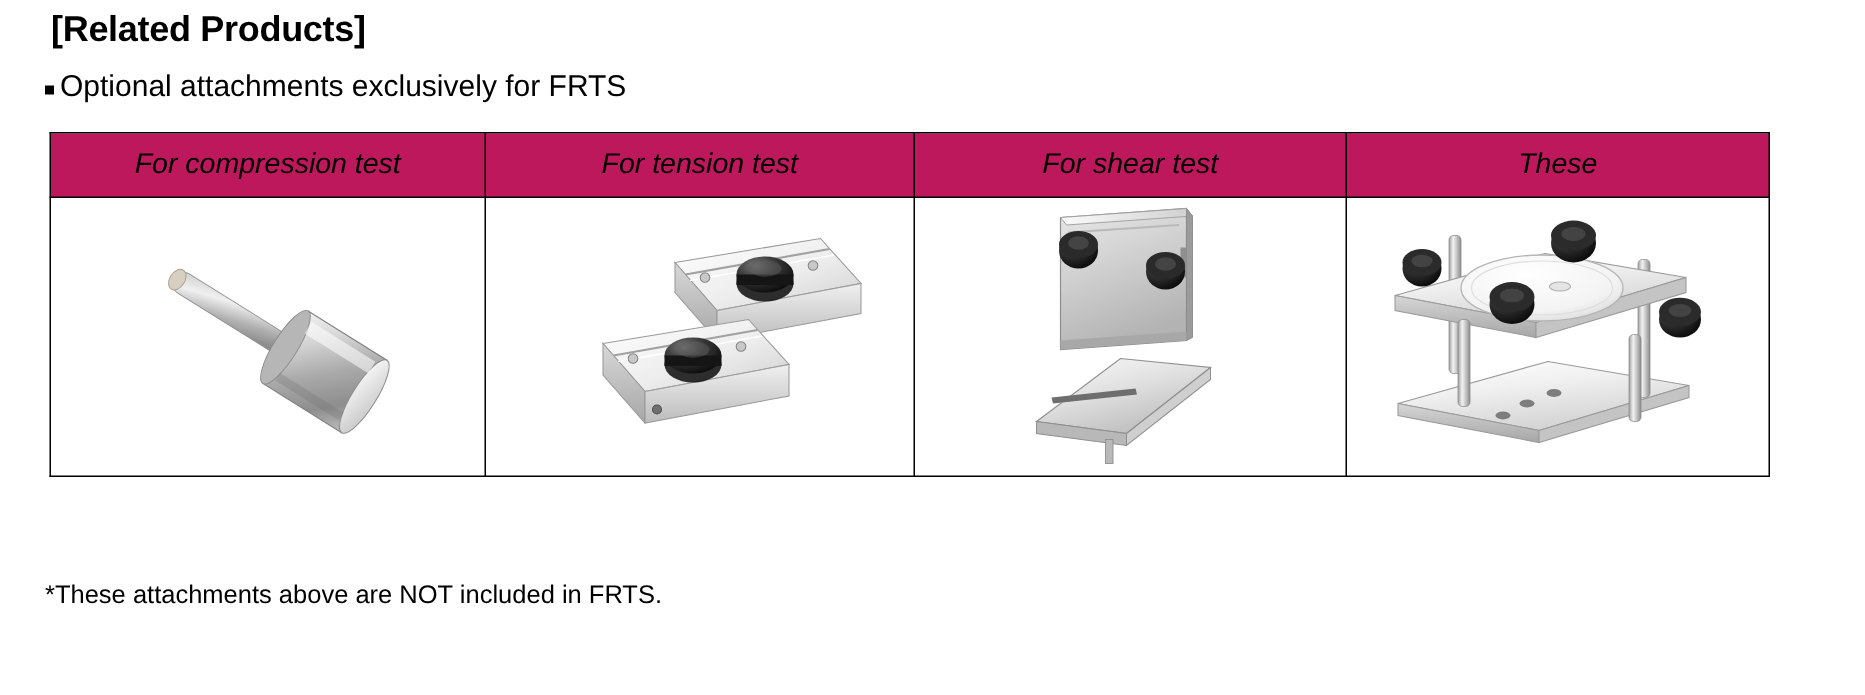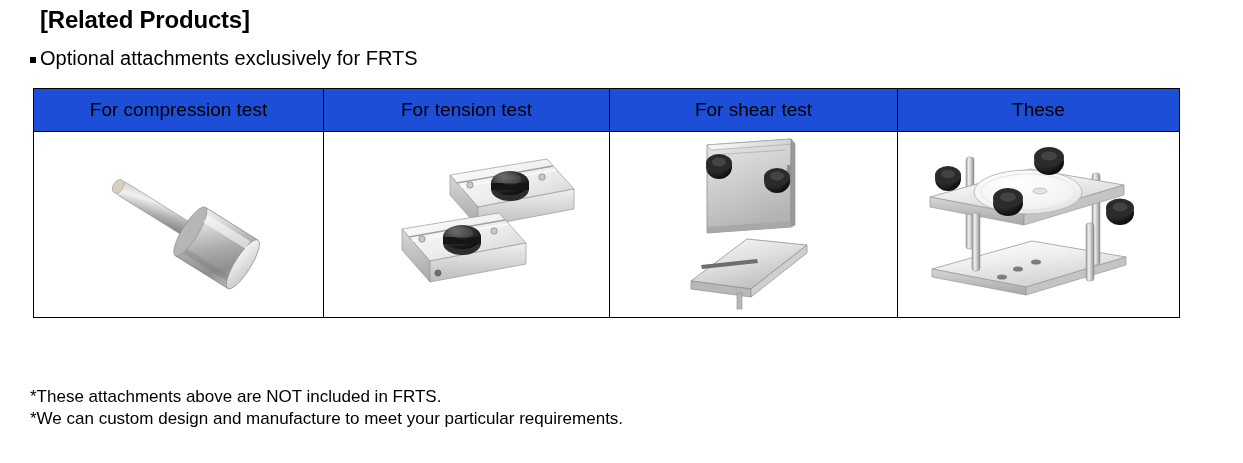--- a/index.html
+++ b/index.html
@@ -11,21 +11,21 @@
     width: 1243px;
     height: 463px;
     font-family: "Liberation Sans", sans-serif;
     color: #000000;
     overflow: hidden;
     position: relative;
   }
 
   .page-title {
     position: absolute;
-    left: 40px;
+    left: 34px;
     top: 6px;
     font-size: 24px;
     font-weight: bold;
     letter-spacing: -0.2px;
     white-space: nowrap;
   }
 
   .subtitle-row {
     position: absolute;
     left: 30px;
@@ -54,26 +54,27 @@
     width: 1146px;
     border-collapse: collapse;
     table-layout: fixed;
   }
   .prod-table td, .prod-table th {
     border: 1.5px solid #000000;
     padding: 0;
     vertical-align: top;
   }
   .prod-table th {
-    background: #1d4ed8;
+    background: #be185d;
     height: 42px;
     font-size: 19px;
     font-weight: normal;
     text-align: center;
     vertical-align: middle;
+    font-style: italic;
   }
   .row-image td {
     height: 185px;
     vertical-align: middle;
     text-align: center;
   }
   .row-caption td {
     height: 70px;
     vertical-align: middle;
     font-size: 16.5px;
@@ -367,14 +368,13 @@
           </svg>
         </div>
       </td>
     </tr>
 
   </tbody>
 </table>
 
 <div class="footnotes">
   <div>*These attachments above are NOT included in FRTS.</div>
-  <div>*We can custom design and manufacture to meet your particular requirements.</div>
 </div>
 
 </body></html>

